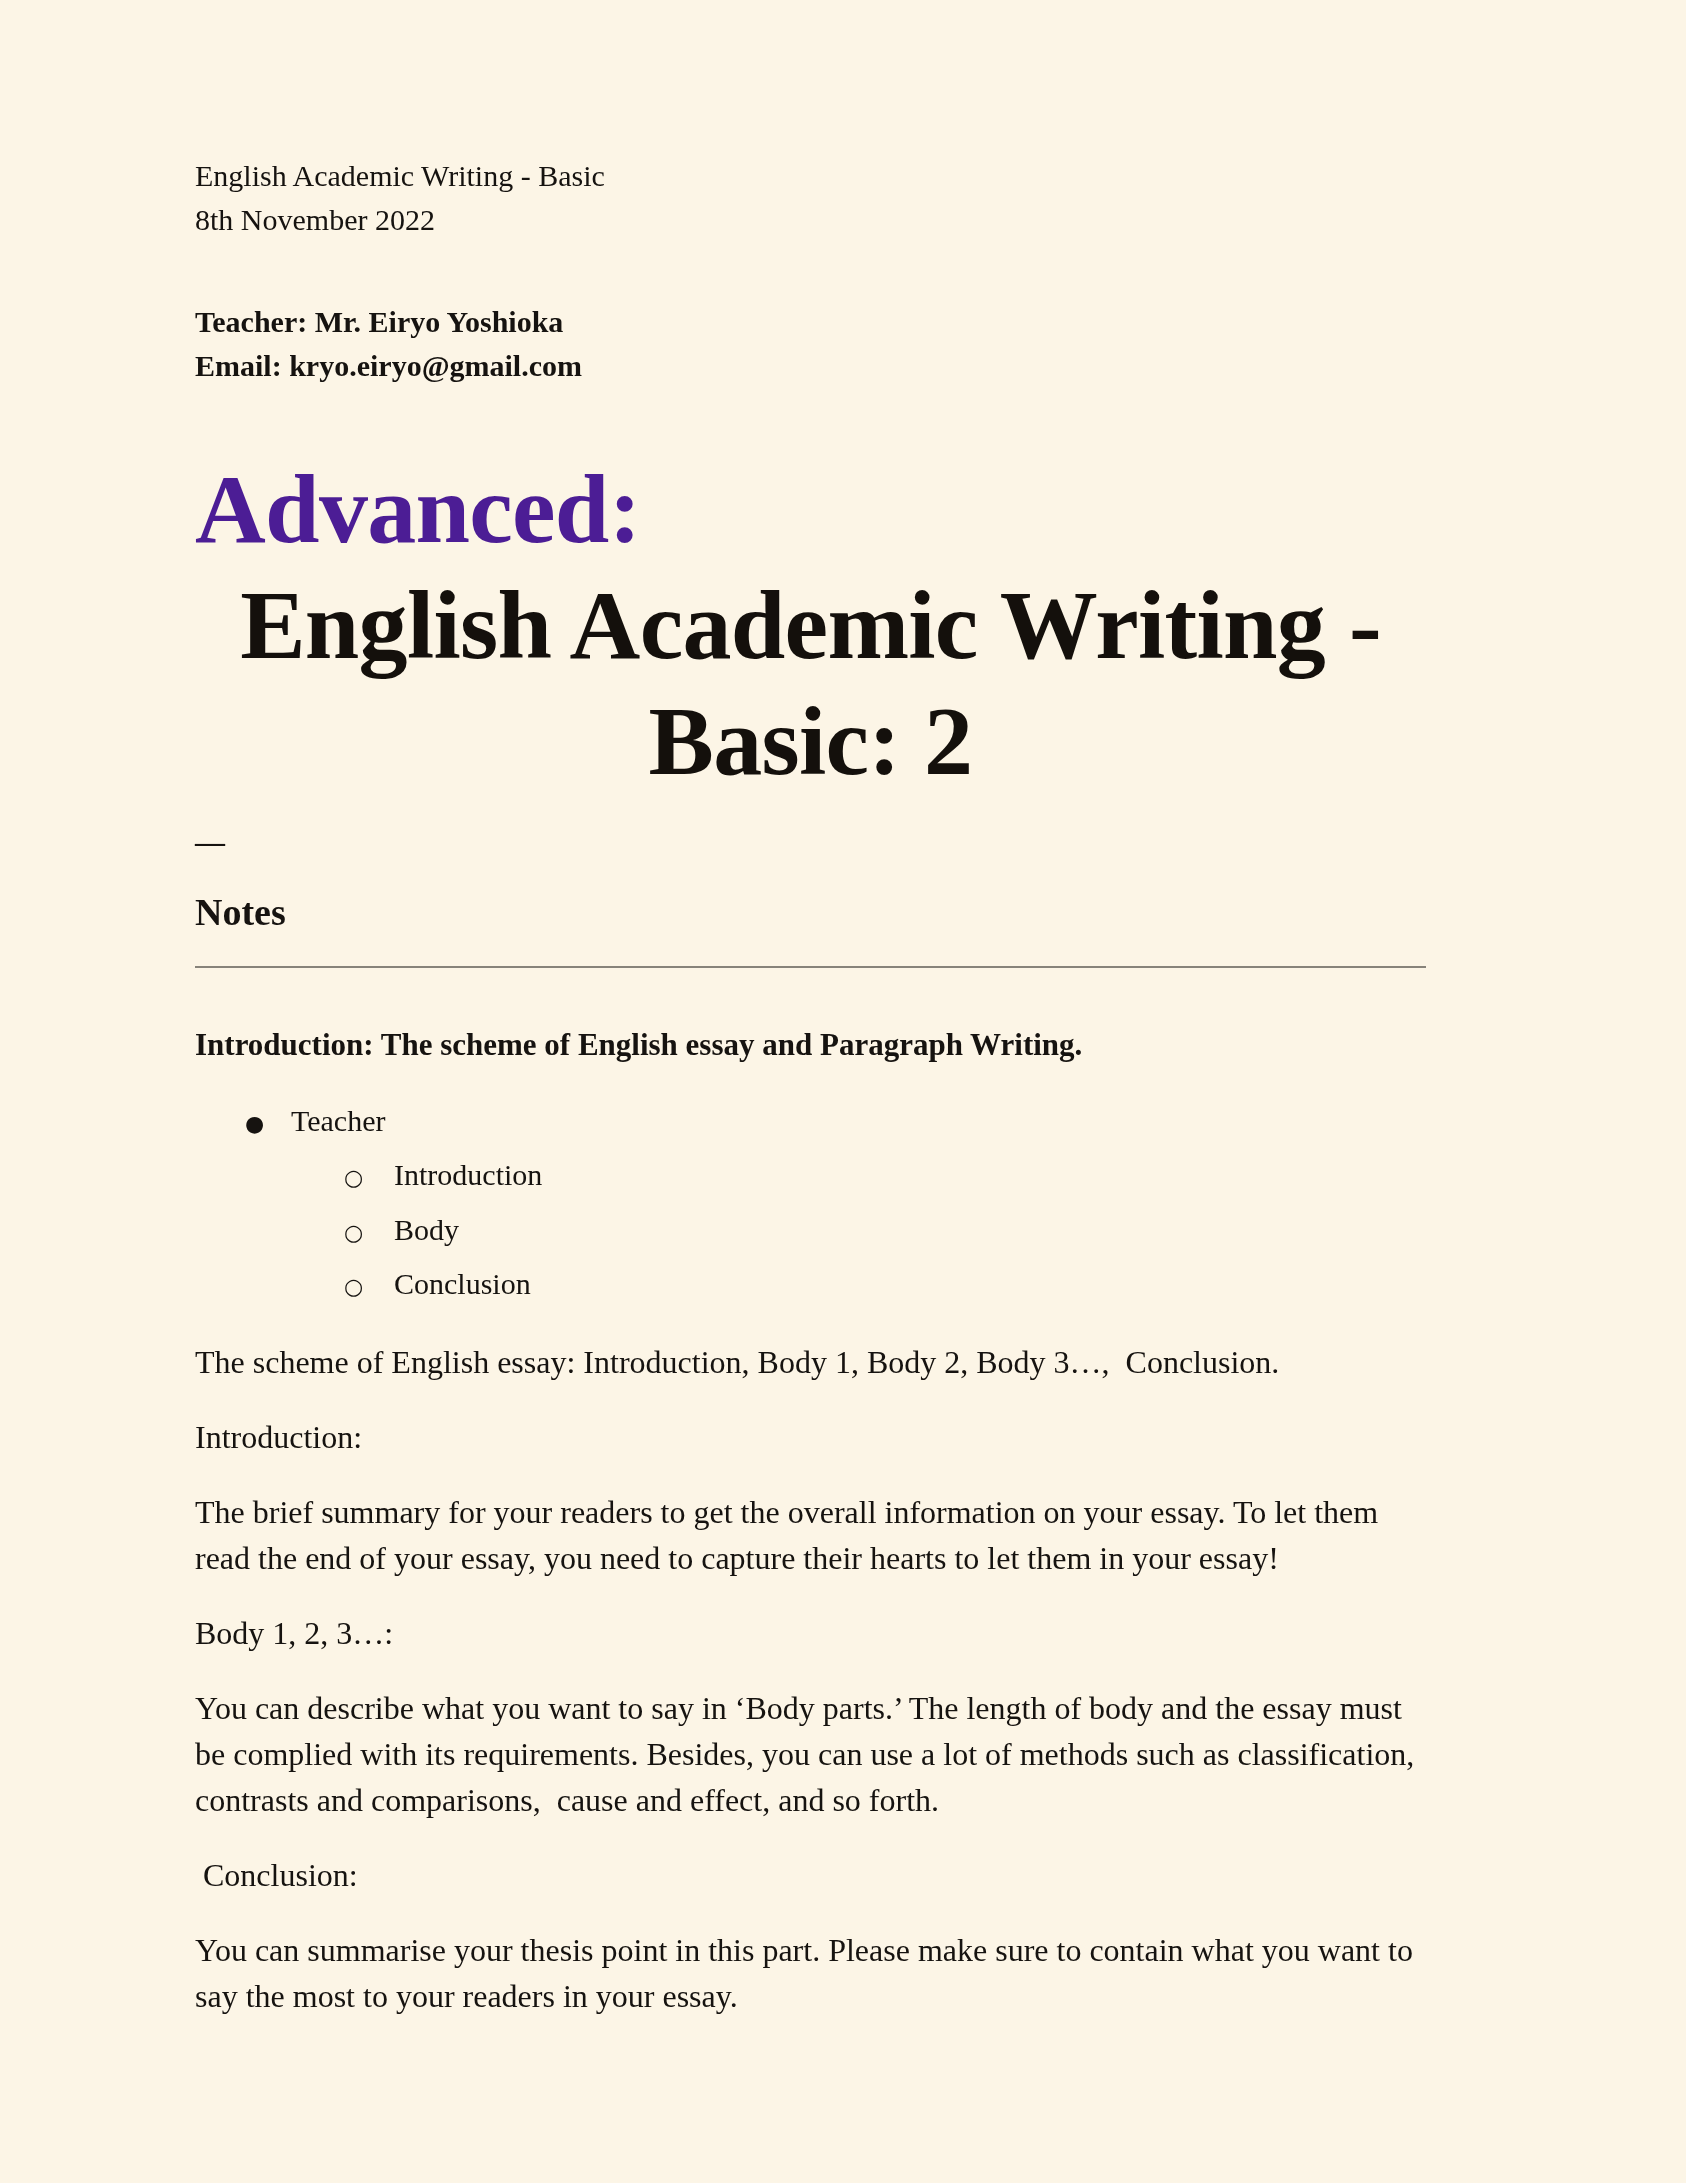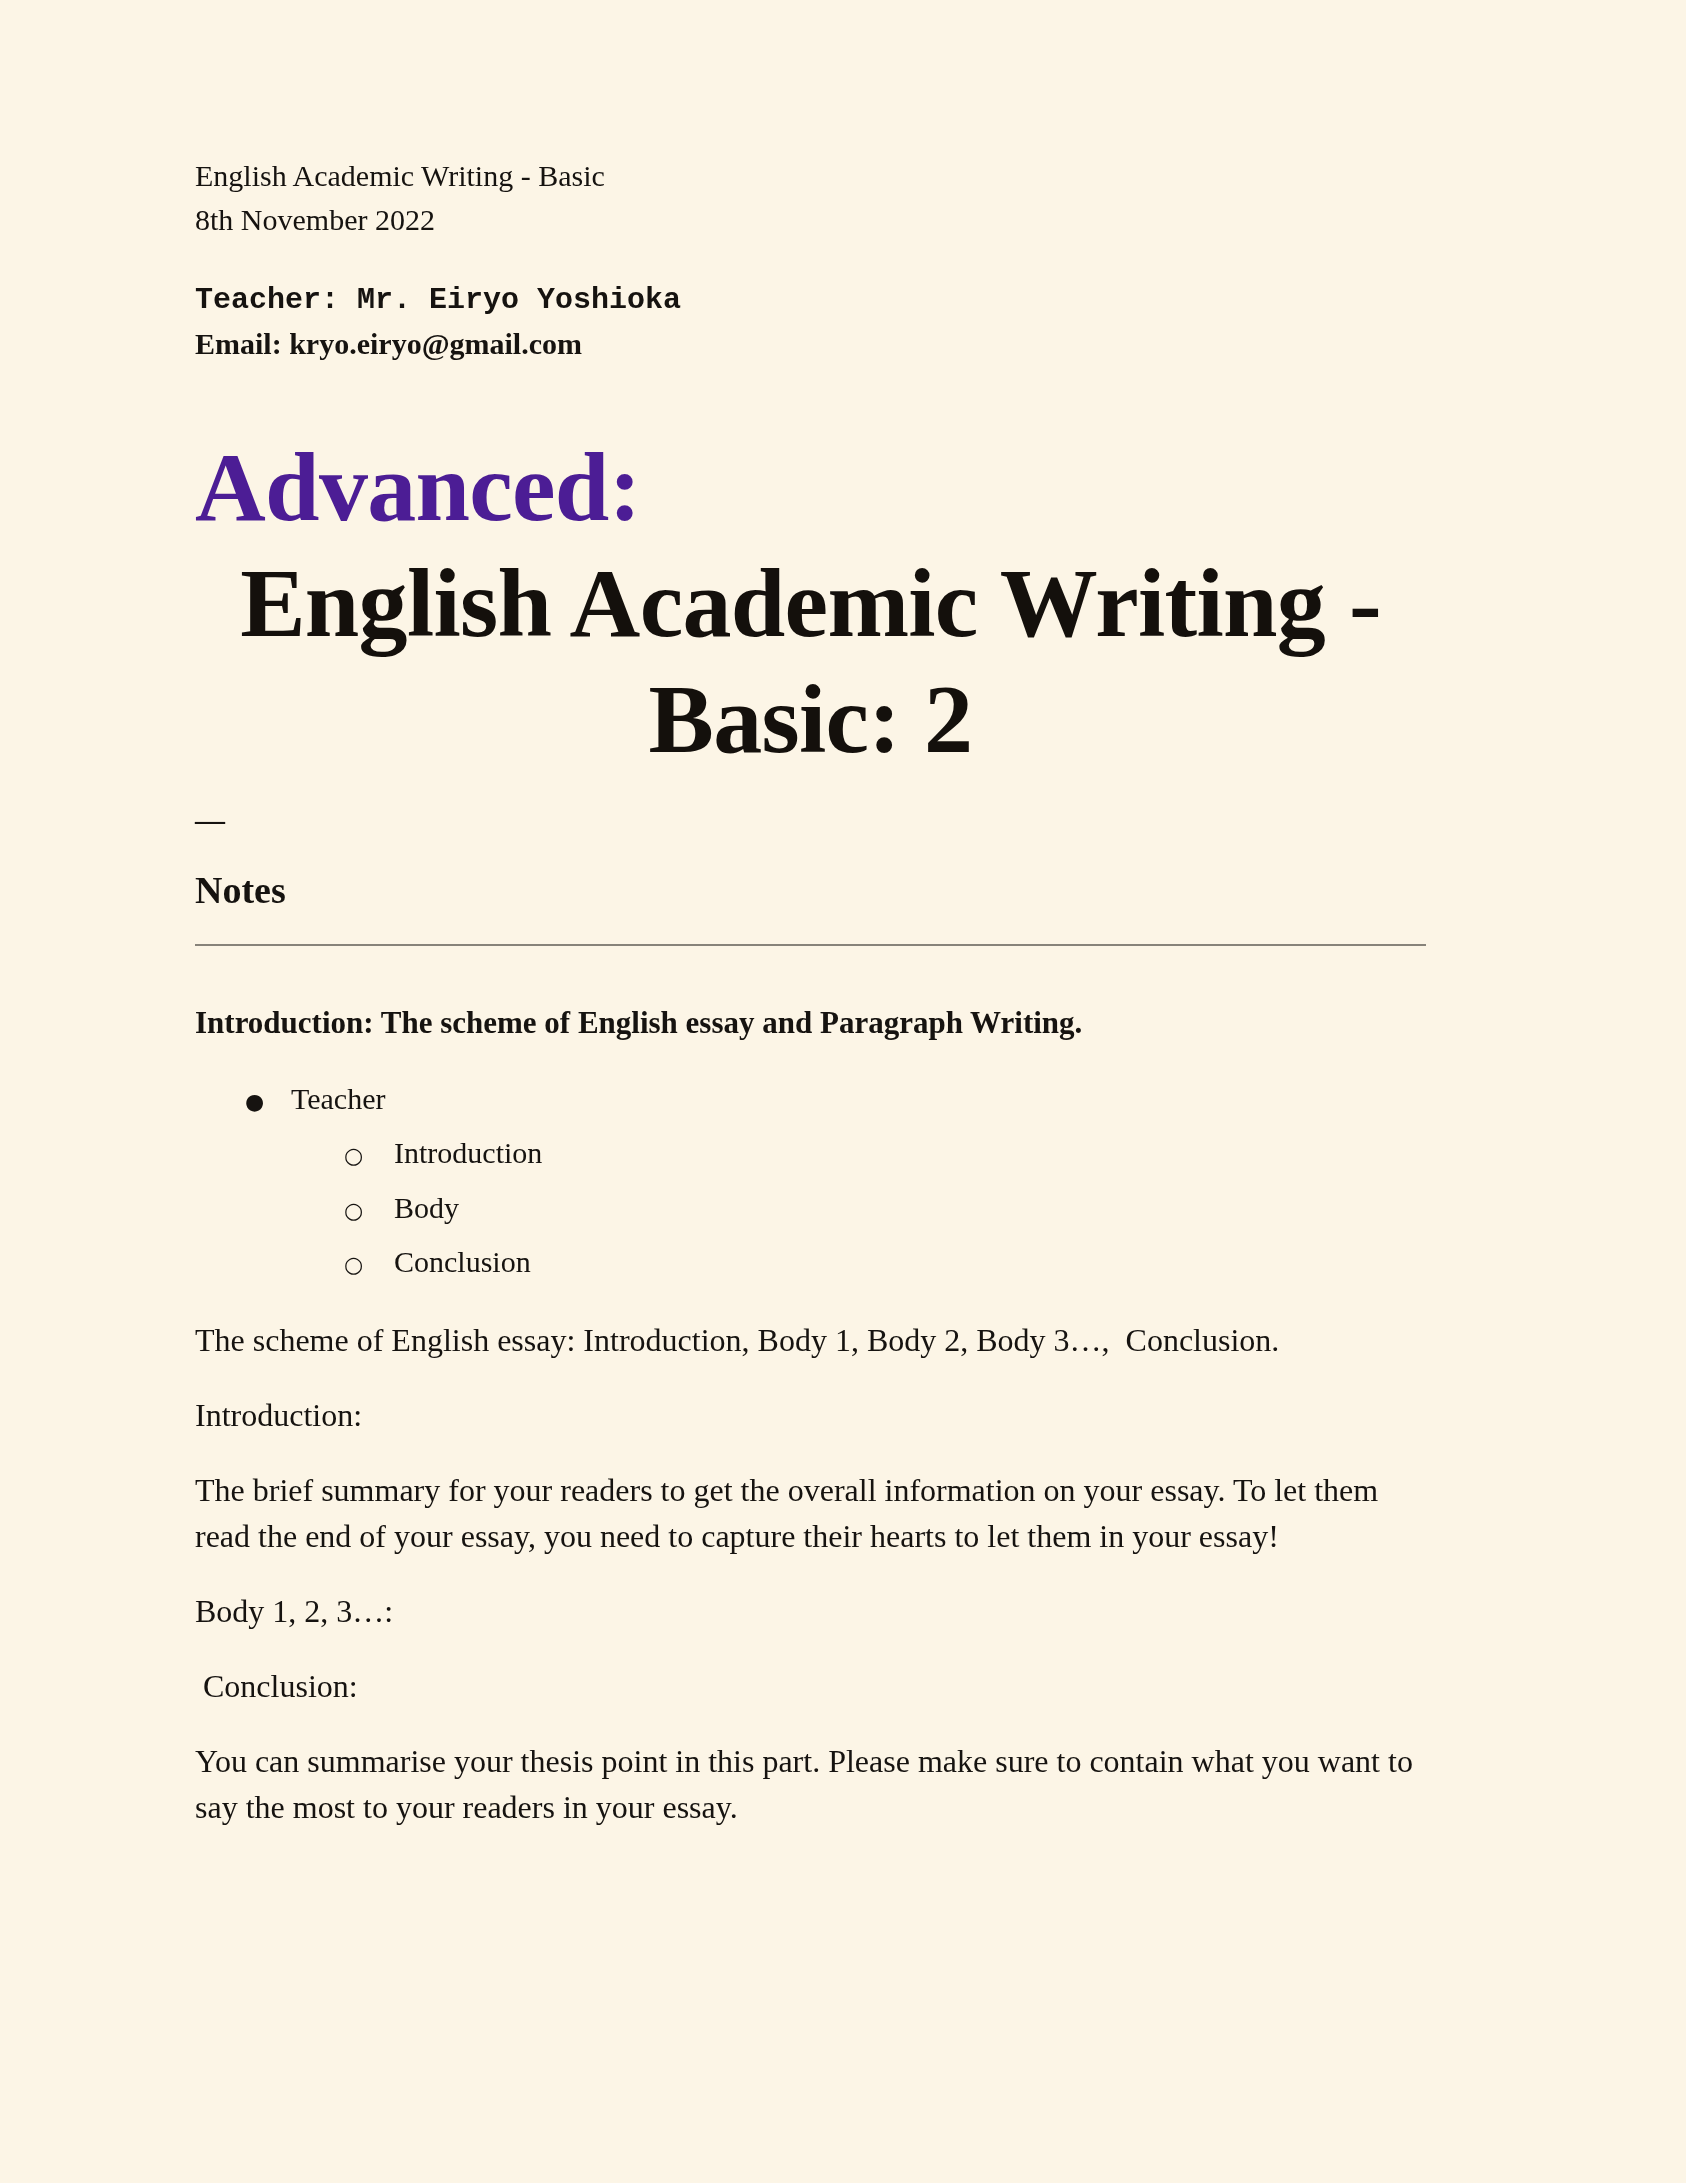--- a/index.html
+++ b/index.html
@@ -18,21 +18,21 @@
     padding: 154px 198px 0 195px;
     overflow: hidden;
   }
   .meta-line {
     margin: 0;
     font-size: 30px;
     line-height: 44px;
     white-space: pre-wrap;
   }
   .bold { font-weight: bold; }
-  .gap-top { margin-top: 36px; font-family: Liberation Mono, monospace; }
+  .gap-top { margin-top: 58px; }
   .kicker {
     margin: 63px 0 0 0;
     font-size: 98px;
     line-height: 116px;
     font-weight: bold;
     color: #4c1d95;
     letter-spacing: -0.7px;
   }
   .doc-title {
     margin: 0;
@@ -131,17 +131,18 @@
     <div class="li-row l2">
       <span class="marker">○</span>
       <span>Conclusion</span>
     </div>
   </div>
 
   <p class="para">The scheme of English essay: Introduction, Body 1, Body 2, Body 3…,  Conclusion.</p>
   <p class="para">Introduction:</p>
   <p class="para">The brief summary for your readers to get the overall information on your essay. To let them read the end of your essay, you need to capture their hearts to let them in your essay!</p>
   <p class="para">Body 1, 2, 3…:</p>
+  <p class="para">You can describe what you want to say in ‘Body parts.’ The length of body and the essay must be complied with its requirements. Besides, you can use a lot of methods such as classification, contrasts and comparisons,  cause and effect, and so forth.</p>
   <p class="para"> Conclusion:</p>
   <p class="para">You can summarise your thesis point in this part. Please make sure to contain what you want to say the most to your readers in your essay.</p>
 
 </div>
 
 
 </body></html>

